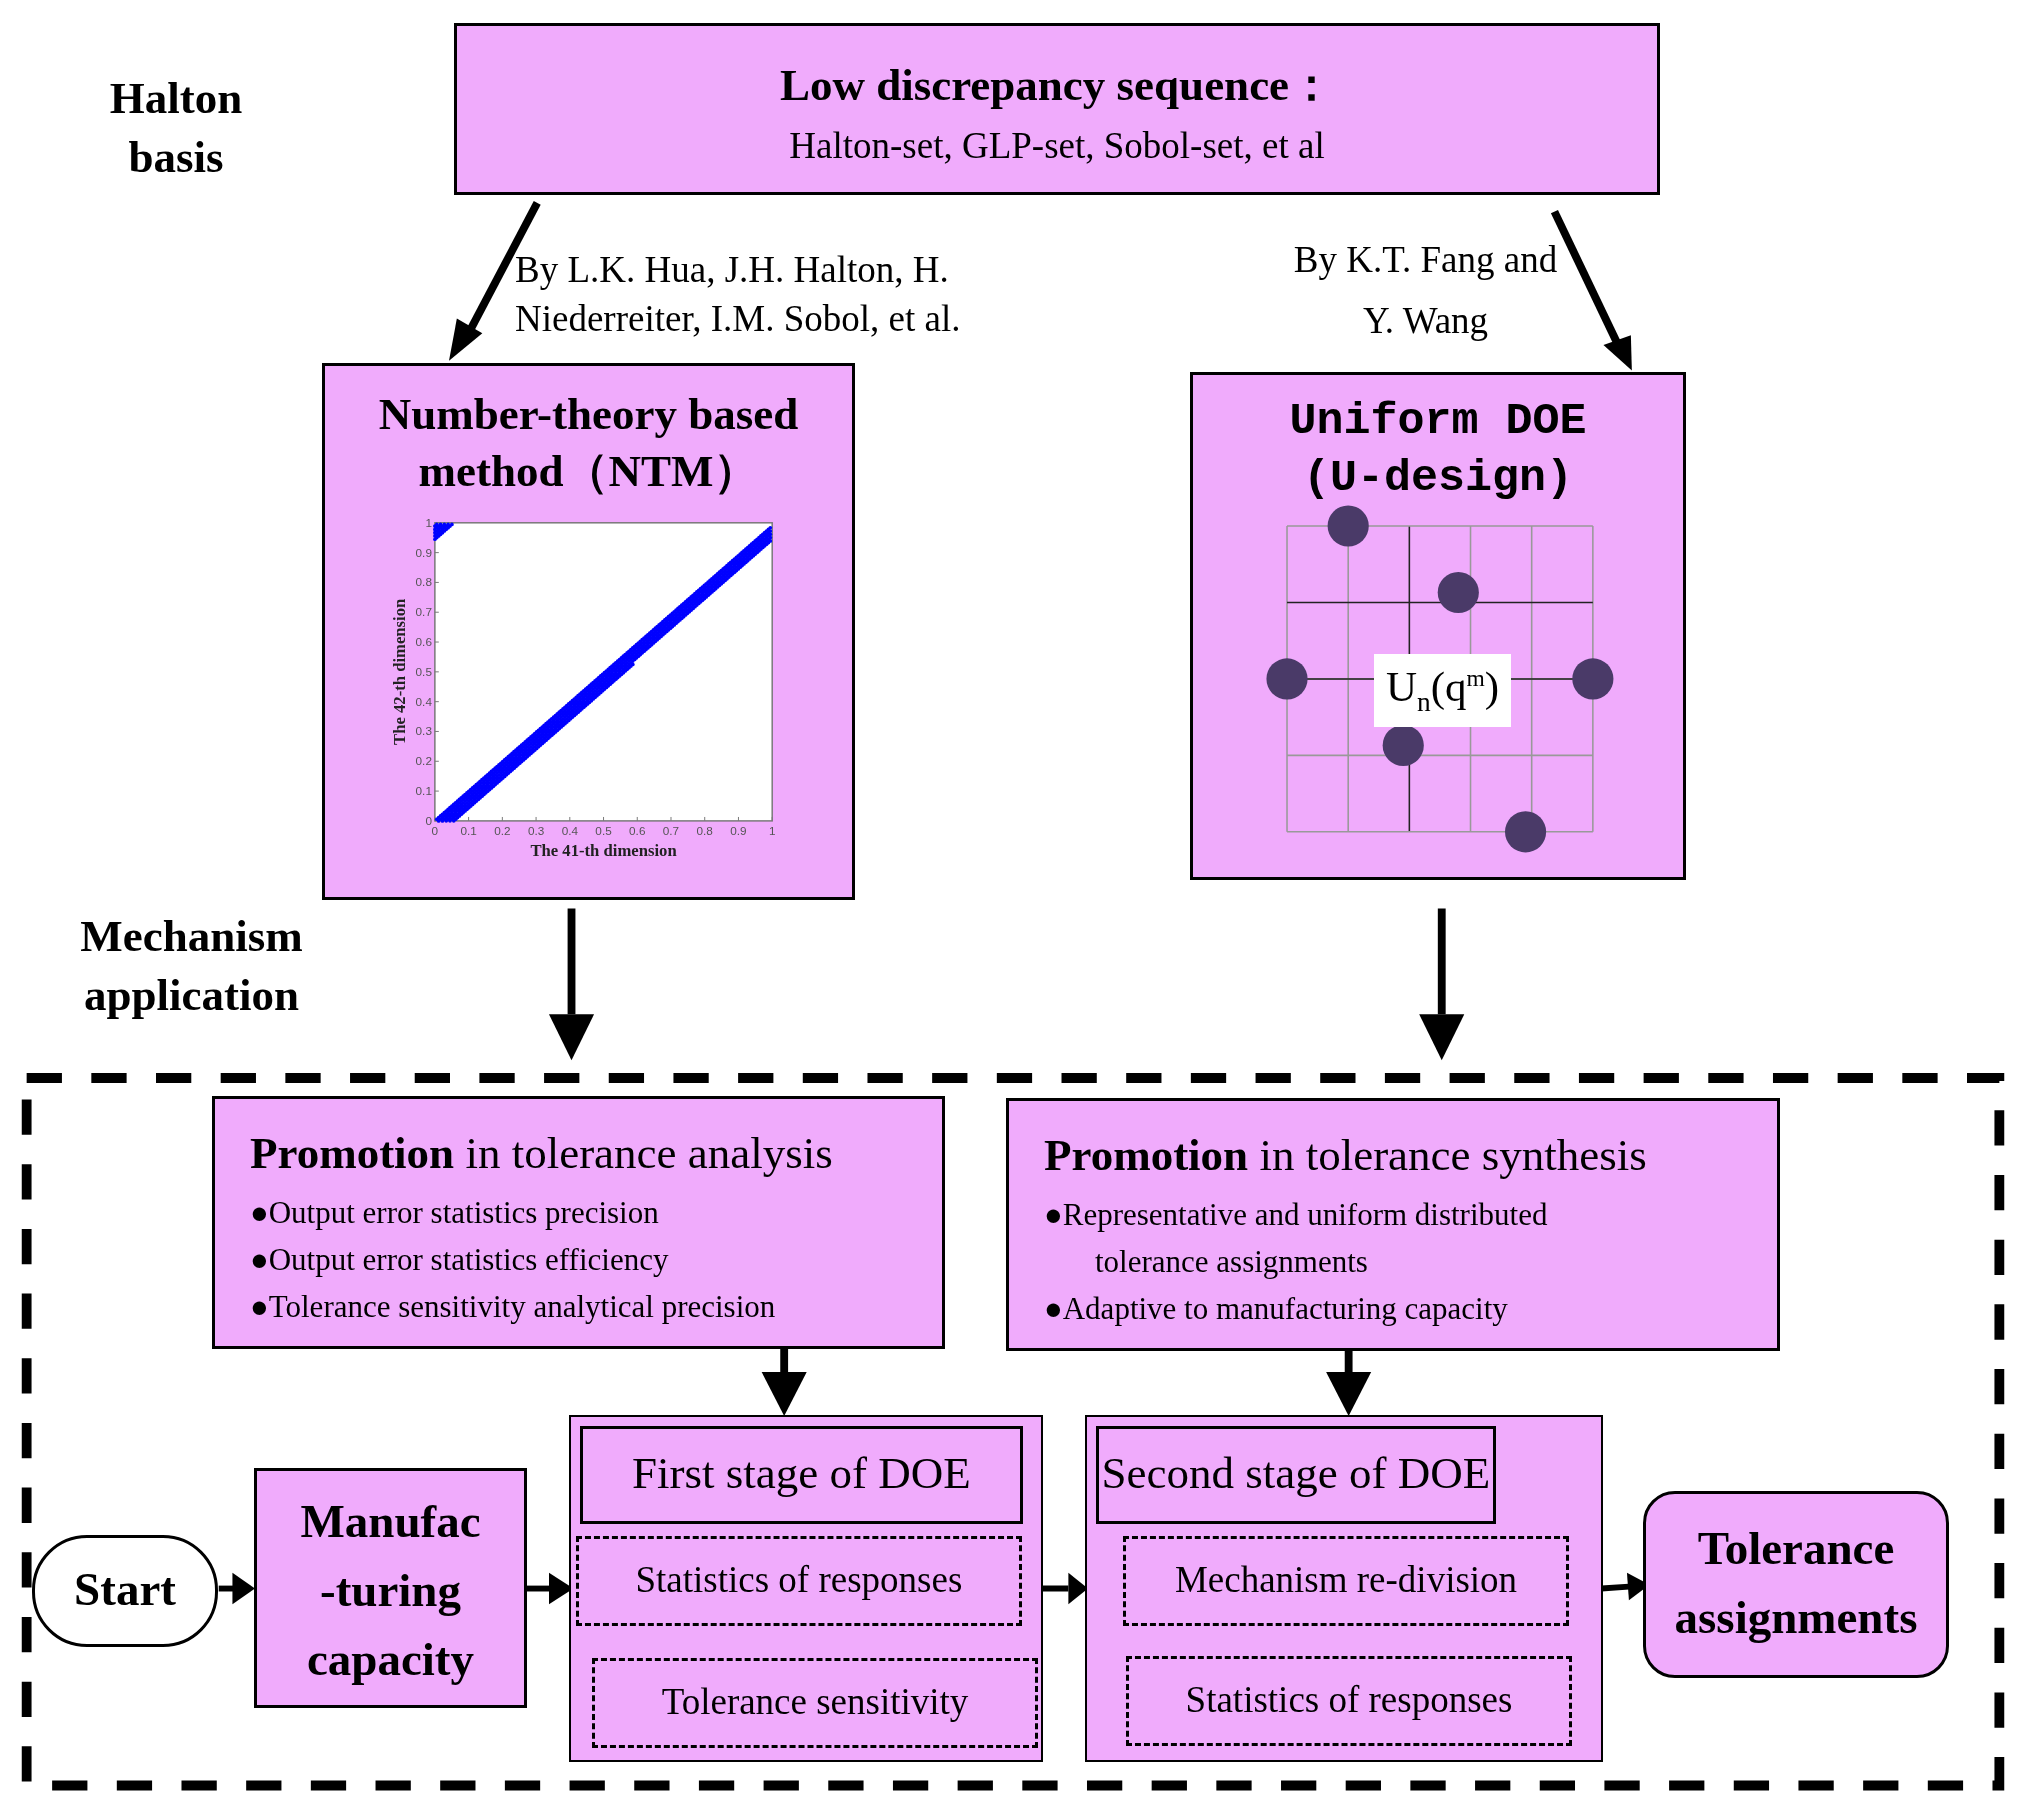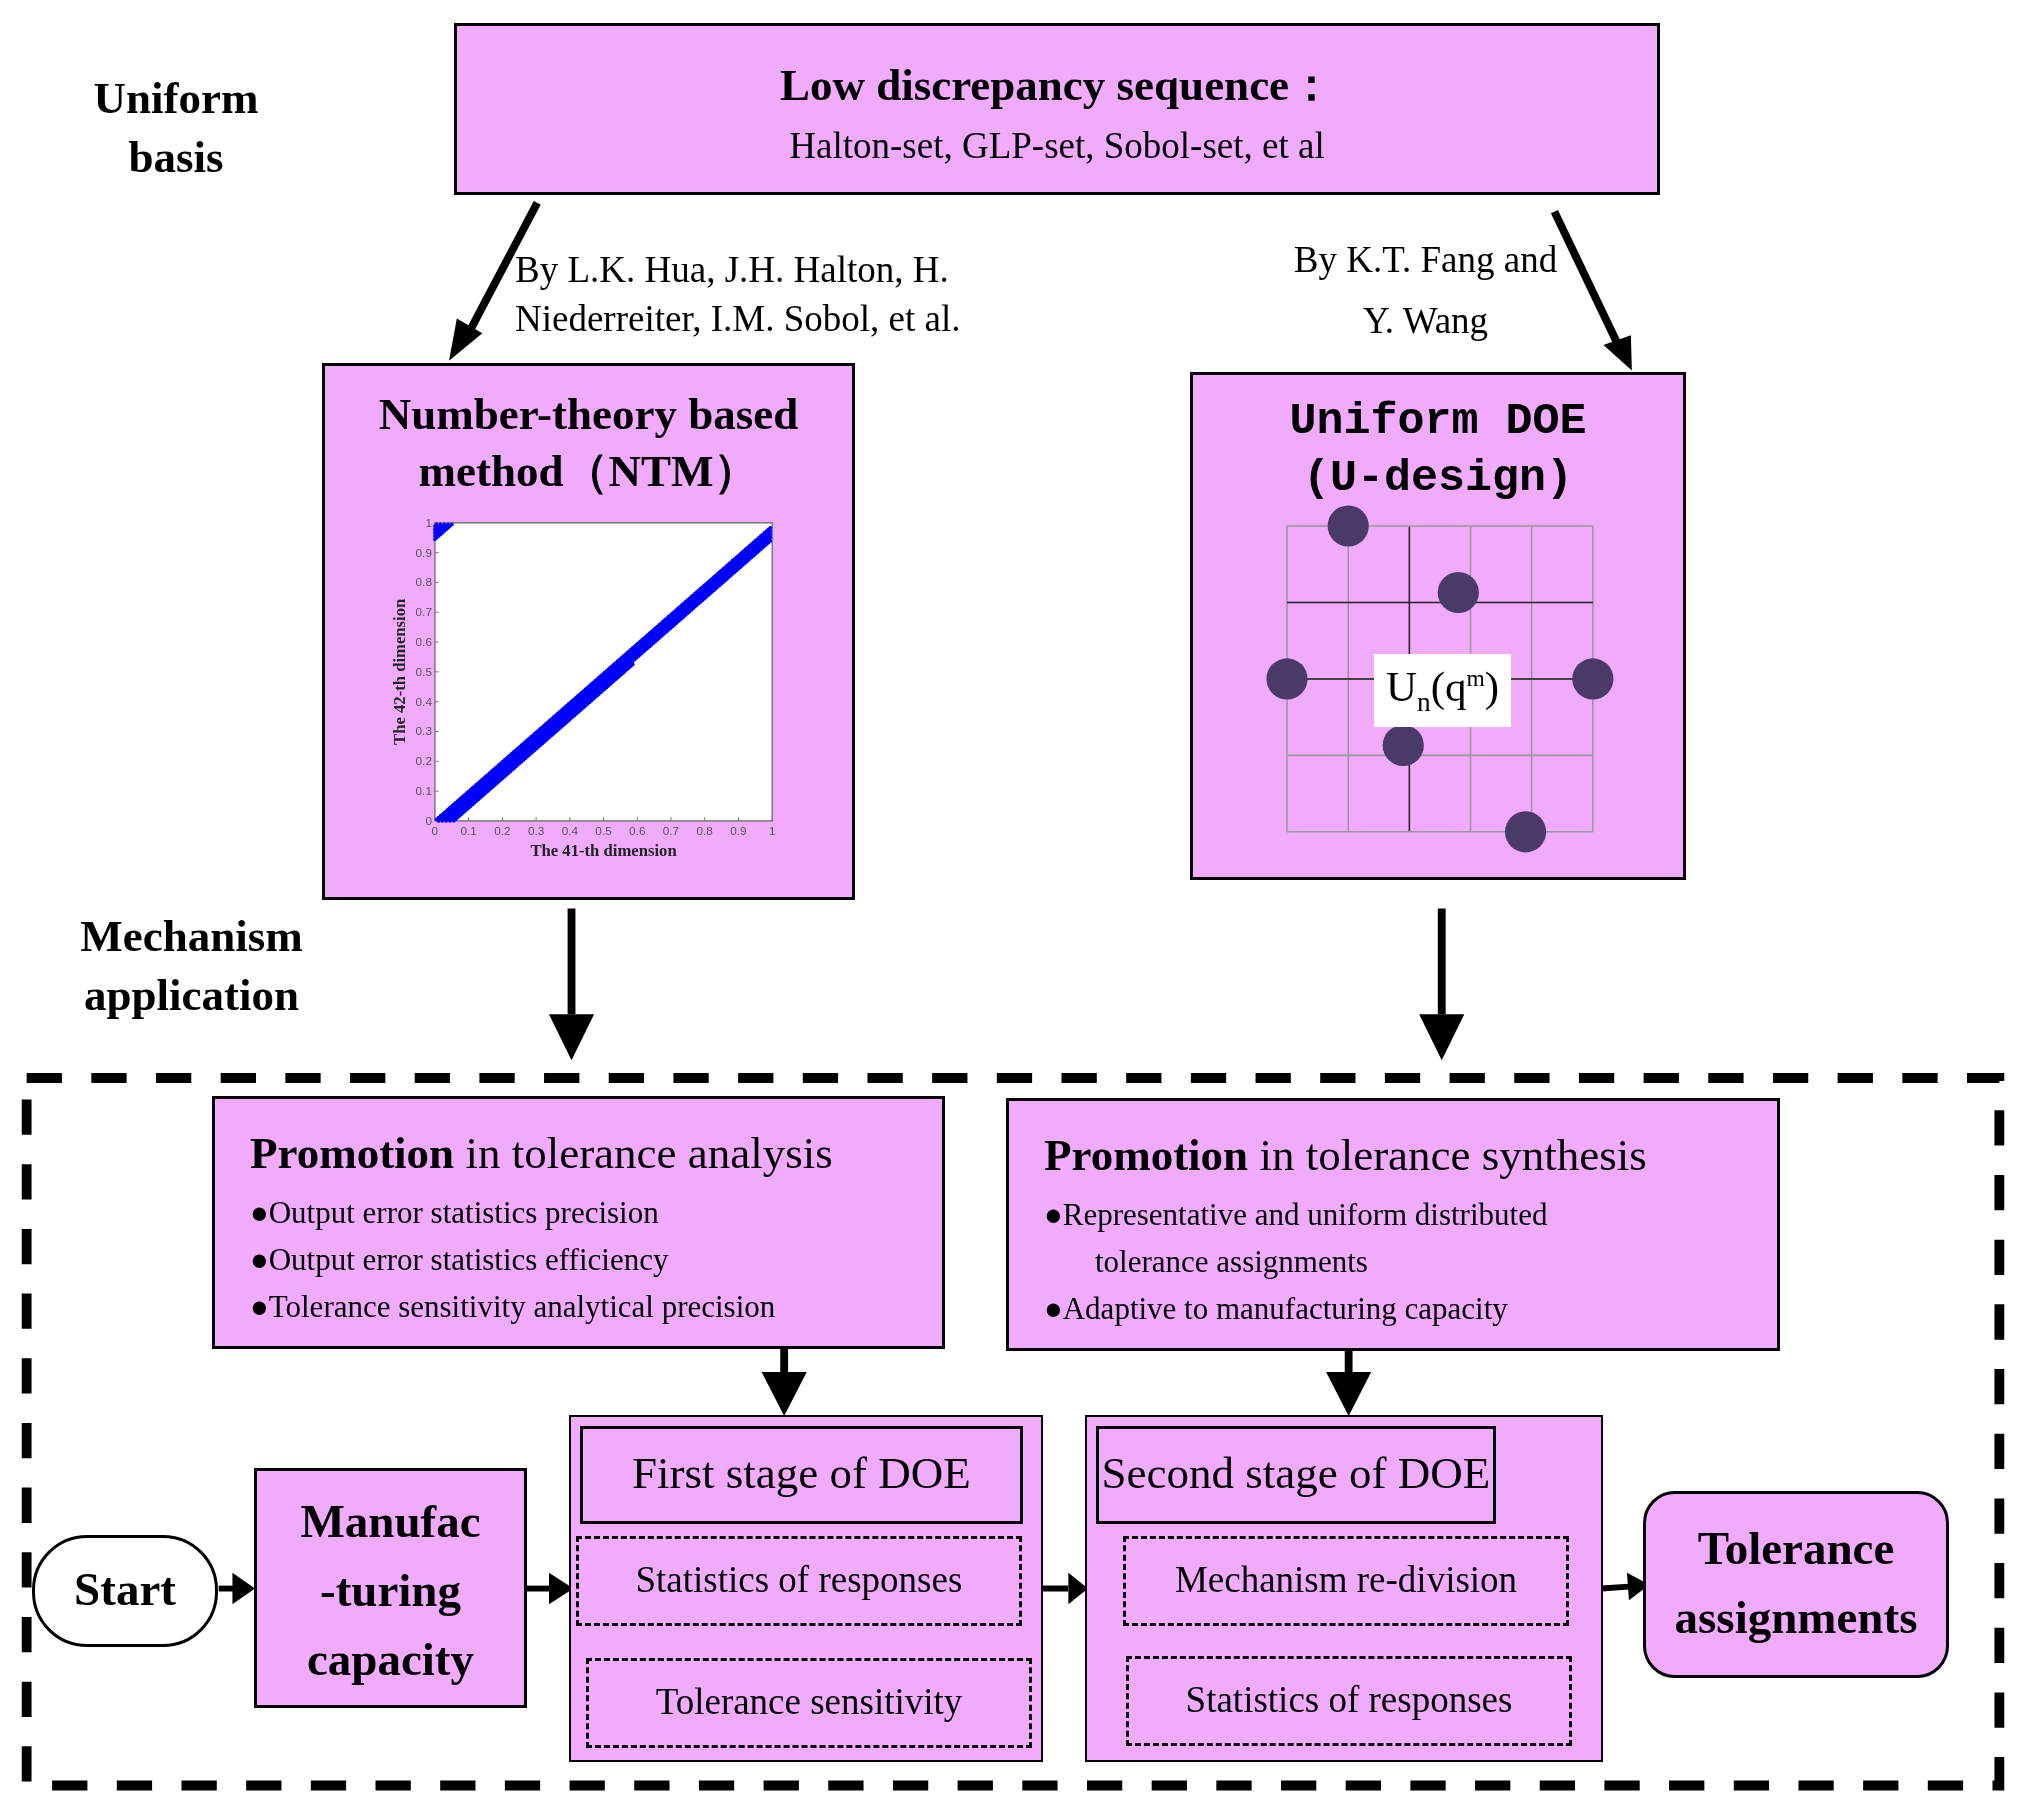--- a/index.html
+++ b/index.html
@@ -83,21 +83,21 @@
   </g>
   <g>
     <line x1="1377" y1="1655" x2="1378" y2="1675" stroke="#000" stroke-width="4"></line>
     <polygon points="1365,1670 1389,1670 1378,1692" fill="#000"></polygon>
   </g>
 
   <rect x="27" y="1100" width="2013" height="722" fill="none" stroke="#000" stroke-width="10" stroke-dasharray="36,30"></rect>
 </svg>
 
 <div class="abs side-label" style="left:88px; top:69px; width:176px;">
-  <div>Uniform</div>
+  <div>Halton</div>
   <div>basis</div>
 </div>
 <div class="abs side-label" style="left:59px; top:907px; width:265px;">
   <div>Mechanism</div>
   <div>application</div>
 </div>
 
 <div class="box" style="left:454px; top:22.5px; width:1206px; height:172px;">
   <div class="abs center bold" style="left:0; right:0; top:29px; font-size:45px;">Low discrepancy sequence：</div>
   <div class="abs center" style="left:0; right:0; top:98px; font-size:37px;">Halton-set, GLP-set, Sobol-set, et al</div>
@@ -1234,21 +1234,21 @@
   </div>
 </div>
 
 <div class="box" style="left:569px; top:1415px; width:474px; height:347px; border-width:2.9px;">
   <div class="box" style="left:8.8px; top:8.8px; width:443px; height:98px;">
     <div class="abs stage-title" style="left:0; right:0; top:17.6px;">First stage of DOE</div>
   </div>
   <div class="dashed-sub" style="left:4.9px; top:119px; width:446px; height:90px;">
     <div class="abs sub-text" style="left:0; right:0; top:15.7px;">Statistics of responses</div>
   </div>
-  <div class="dashed-sub" style="left:15px; top:241px; width:446px; height:90px;">
+  <div class="dashed-sub" style="left:21px; top:241px; width:446px; height:90px;">
     <div class="abs sub-text" style="left:0; right:0; top:15.7px;">Tolerance sensitivity</div>
   </div>
 </div>
 
 <div class="box" style="left:1085px; top:1415px; width:518px; height:347px; border-width:2.9px;">
   <div class="box" style="left:8.8px; top:8.8px; width:400px; height:98px;">
     <div class="abs stage-title" style="left:0; right:0; top:17.6px;">Second stage of DOE</div>
   </div>
   <div class="dashed-sub" style="left:36px; top:119px; width:446px; height:90px;">
     <div class="abs sub-text" style="left:0; right:0; top:15.7px;">Mechanism re-division</div>

